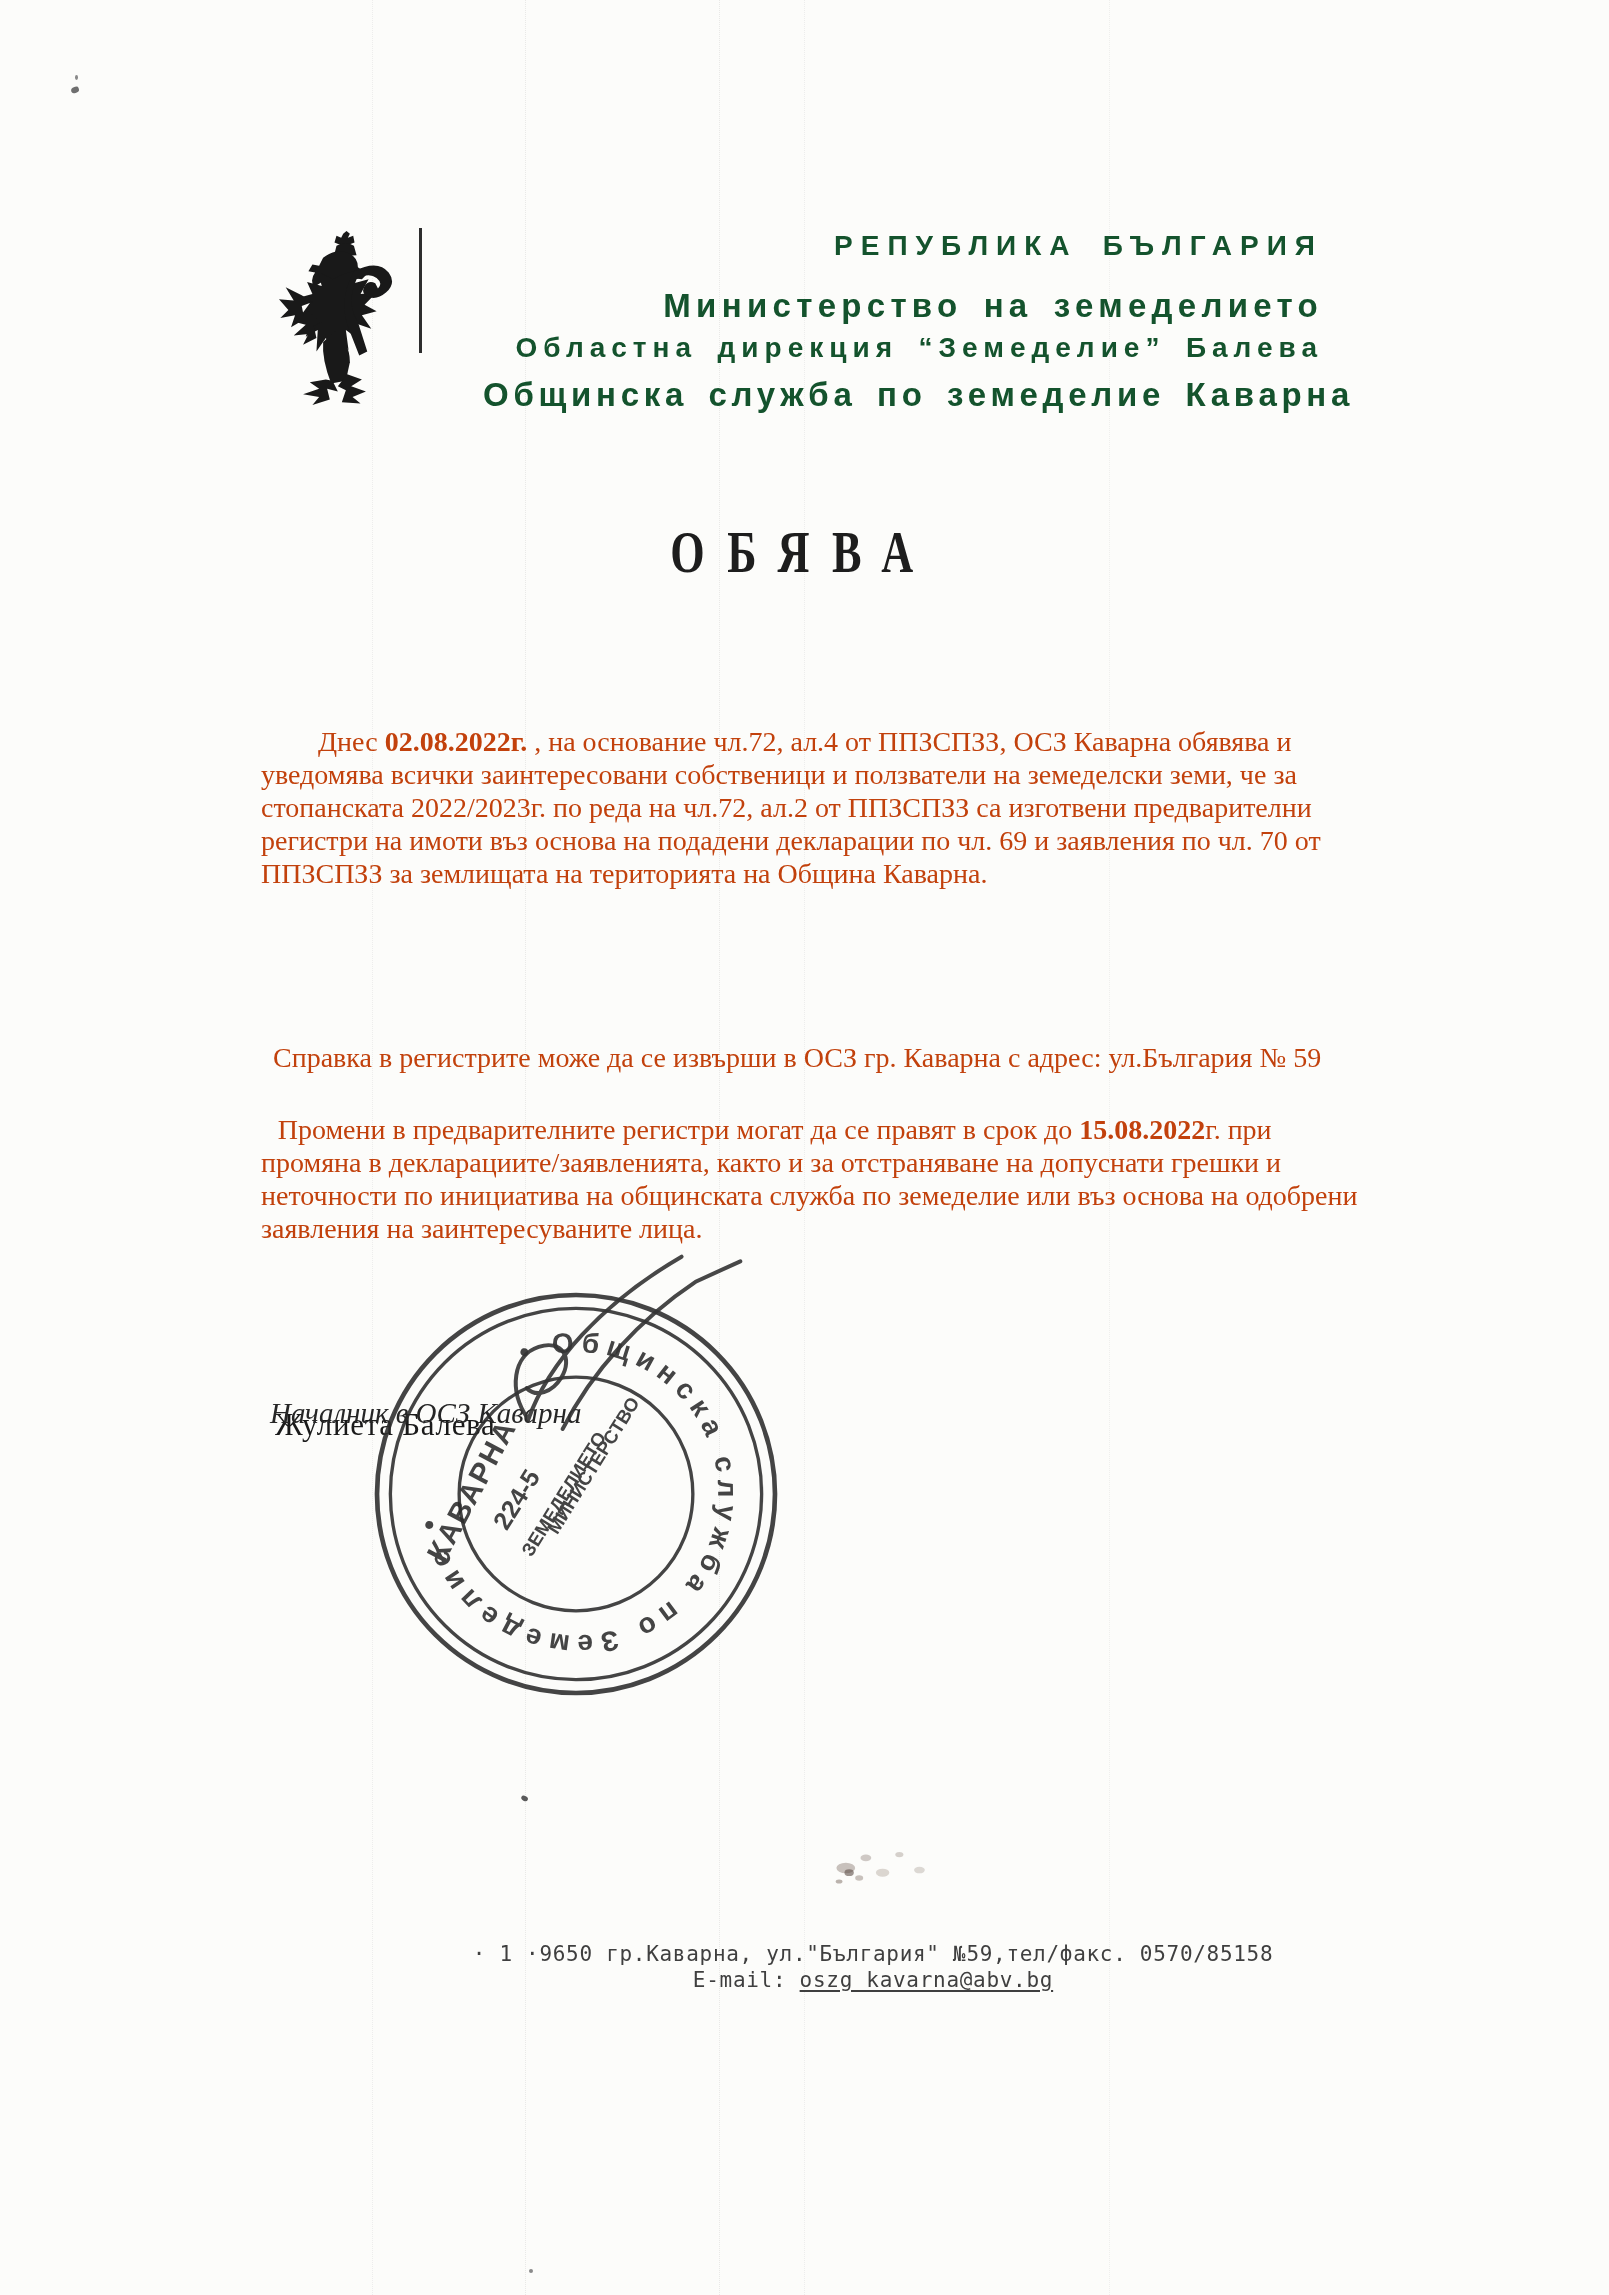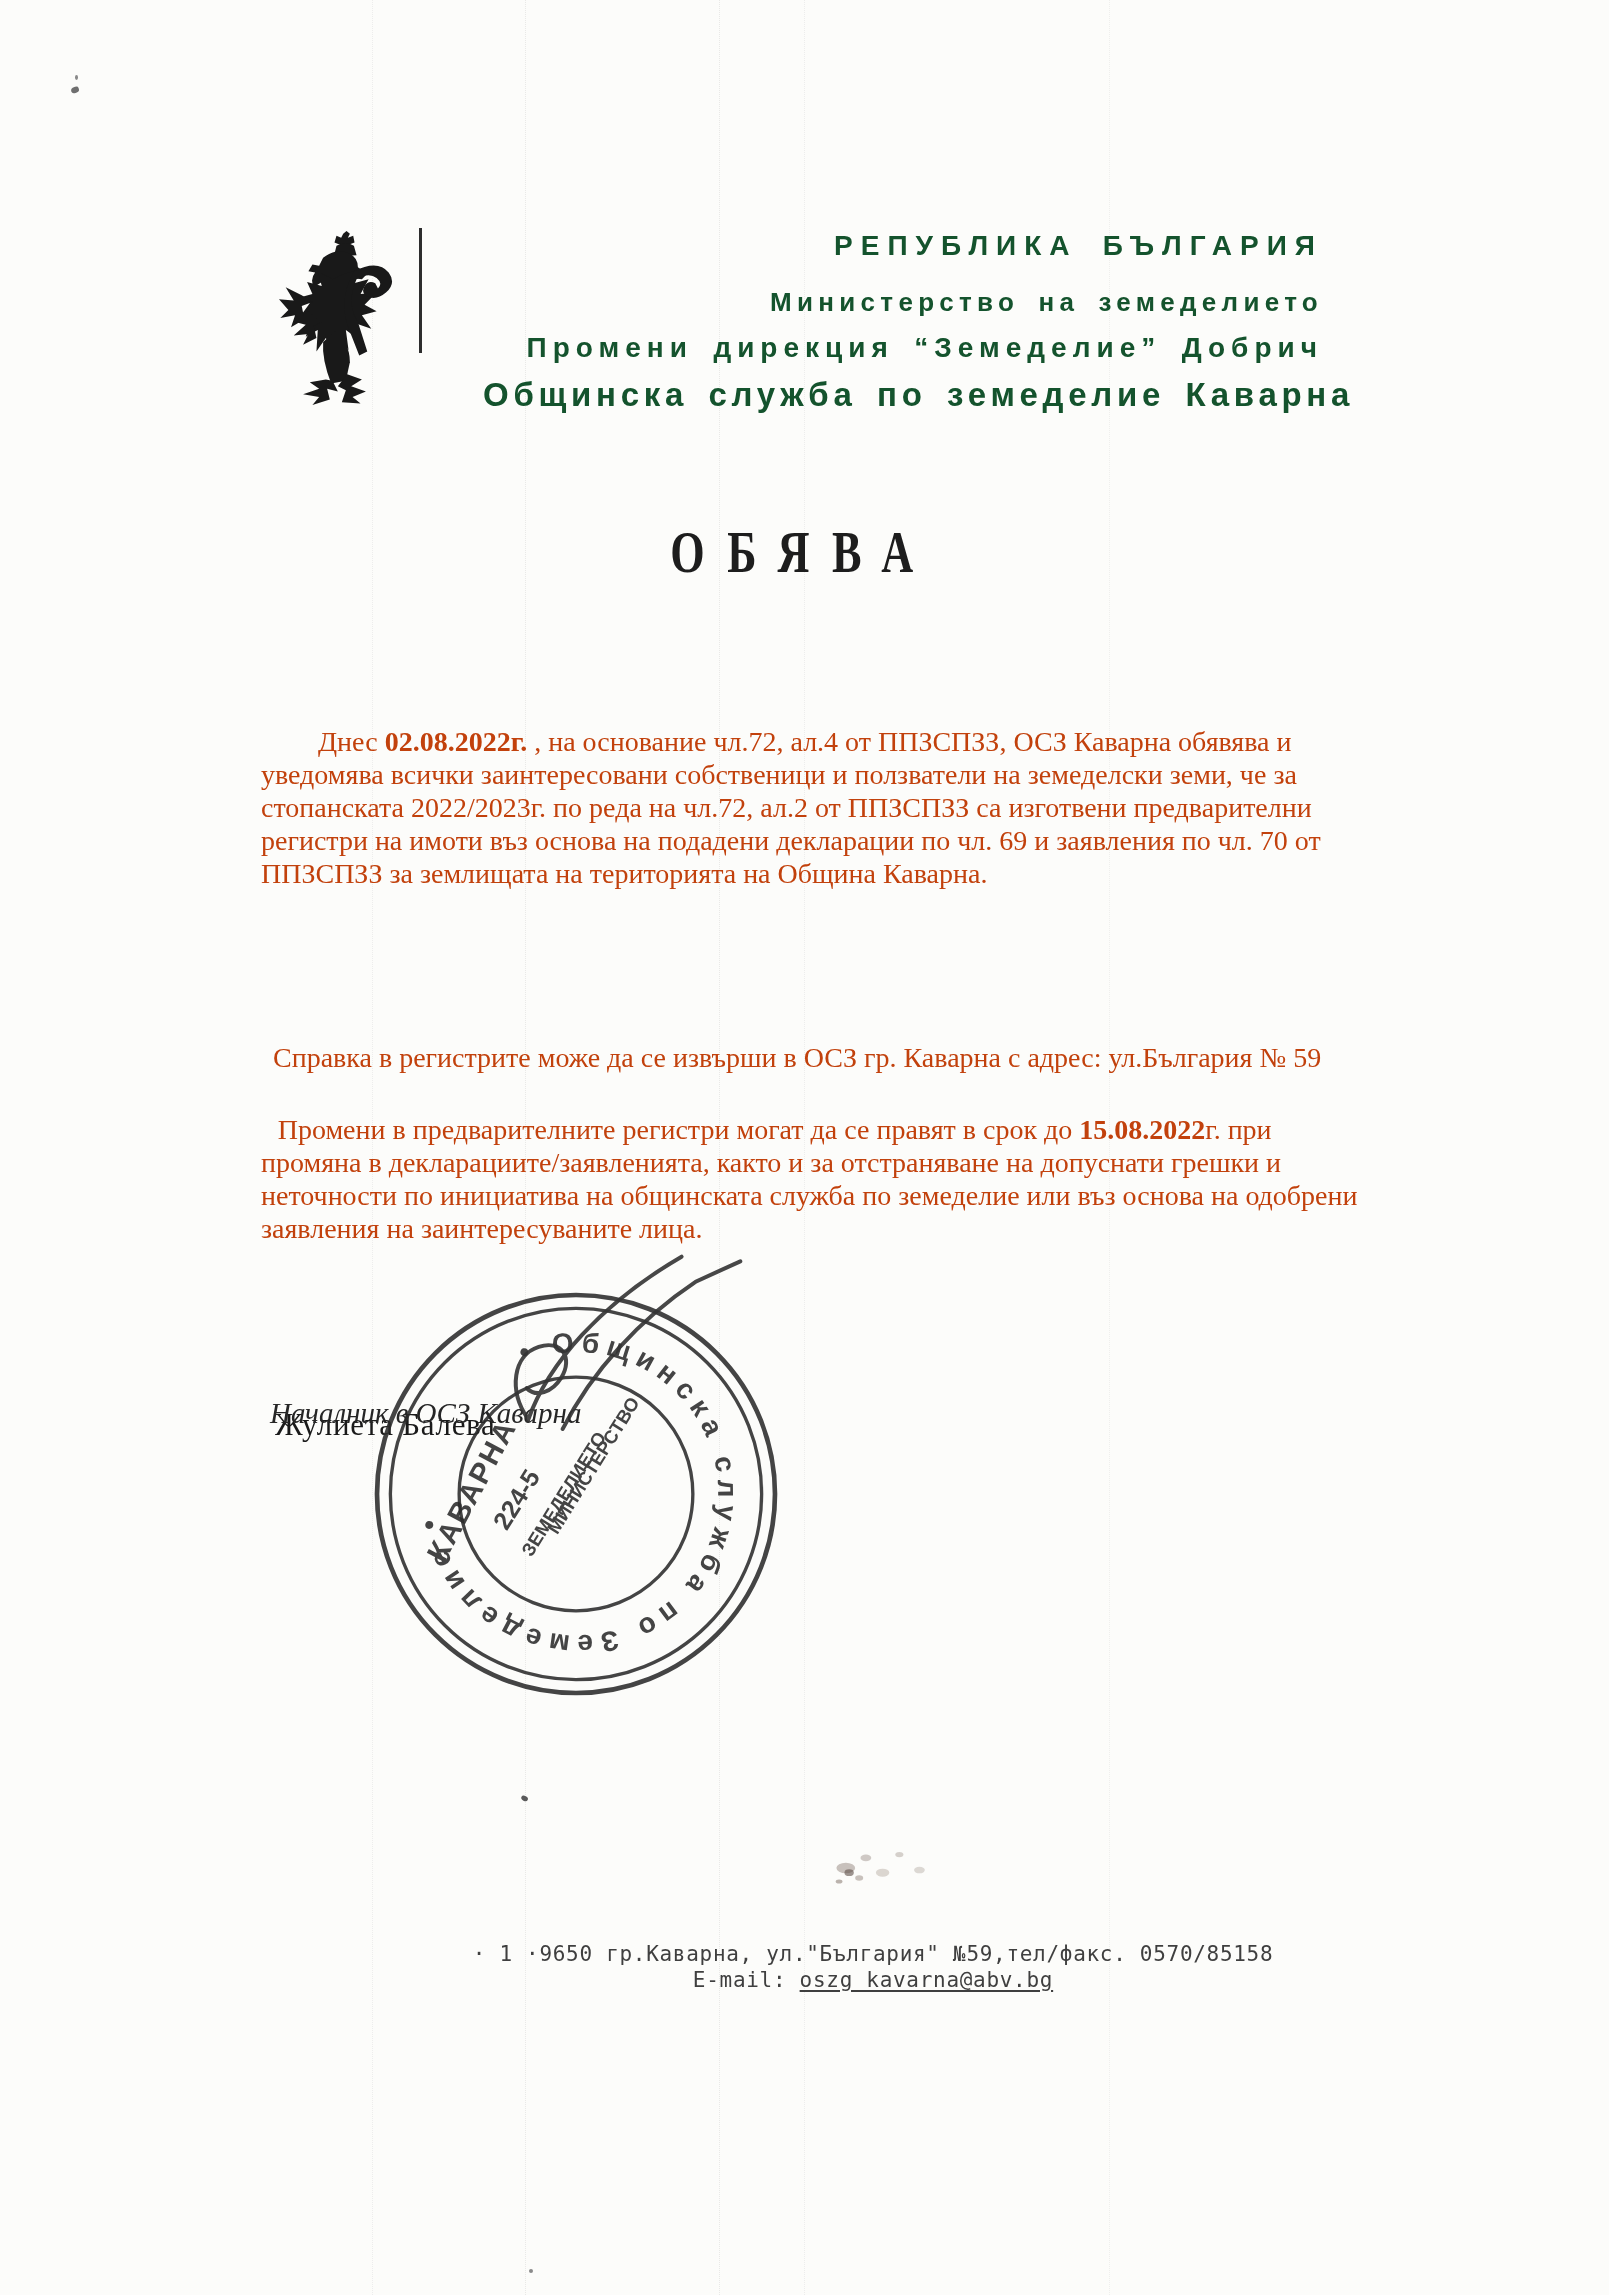--- a/index.html
+++ b/index.html
@@ -10,21 +10,21 @@
     color:#1b1b1b;
   }
   .abs{position:absolute;}
   .soft{filter:blur(0.3px);}
   
   .fold{position:absolute;top:0;height:100%;width:0;border-left:1.3px dotted rgba(70,70,70,0.10);}
   
   .hline{position:absolute;left:374px;width:949px;text-align:right;
          font-family:"Liberation Sans", sans-serif;font-weight:bold;color:#14532d;line-height:1;}
   #h1{top:232px;font-size:28px;letter-spacing:8px;word-spacing:9.4px;}
-  #h2{top:289px;font-size:26px;letter-spacing:5.3px;word-spacing:6.7px;}
+  #h2{top:289px;font-size:33px;letter-spacing:5.3px;word-spacing:6.7px;}
   #h3{top:334px;font-size:28px;letter-spacing:6px;word-spacing:6.7px;}
   #h4{top:378px;font-size:33px;letter-spacing:4.7px;word-spacing:6.7px;transform:translateX(31px);}
   .divider{position:absolute;left:419px;top:228px;width:2.7px;height:125px;background:#161616;opacity:.9;}
   
   .title-wrap{position:absolute;top:523px;left:4px;width:1581px;text-align:center;}
   .title-text{display:inline-block;font-size:59px;font-weight:bold;letter-spacing:30px;
               padding-left:23px;transform:scaleX(.75);transform-origin:center;color:#1d1d1d;line-height:1;}
   
   .para{position:absolute;left:261px;width:1230px;font-size:28px;line-height:33px;
         white-space:nowrap;color:#c2410c;}
@@ -72,21 +72,21 @@
     <polygon points="70,222 46,226 60,236 36,244 60,248 50,260 76,252 72,236 88,240 80,224"></polygon>
     <polygon points="102,214 124,222 108,232 130,240 110,248 122,258 94,256 100,238 88,232"></polygon>
     <path d="M112 60 q36 -18 52 2 q12 16 -4 30 q-14 12 -28 6 q-10 -6 -4 -16 q6 -9 16 -4 l4 8 q8 -8 -2 -16 q-12 -9 -30 2 q-16 36 2 64 l14 44 -12 6 -18 -46 q-12 -40 10 -80 z"></path>
   </g>
 </svg>
 
 <div class="divider"></div>
 
 <div id="h1" class="hline soft">РЕПУБЛИКА БЪЛГАРИЯ</div>
 <div id="h2" class="hline soft">Министерство на земеделието</div>
-<div id="h3" class="hline soft">Промени дирекция “Земеделие” Добрич</div>
+<div id="h3" class="hline soft">Областна дирекция “Земеделие” Балева</div>
 <div id="h4" class="hline soft">Общинска служба по земеделие Каварна</div>
 
 <div class="title-wrap">
   <span class="title-text soft">ОБЯВА</span>
 </div>
 
 <div id="p1" class="para soft"><span>Днес </span><b>02.08.2022г.</b><span> , на основание чл.72, ал.4 от ППЗСПЗЗ, ОСЗ Каварна обявява и</span><br><span>уведомява всички заинтересовани собственици и ползватели на земеделски земи, че за</span><br><span>стопанската 2022/2023г. по реда на чл.72, ал.2 от ППЗСПЗЗ са изготвени предварителни</span><br><span>регистри на имоти въз основа на подадени декларации по чл. 69 и заявления по чл. 70 от</span><br><span>ППЗСПЗЗ за землищата на територията на Община Каварна.</span></div>
 <div id="p2" class="para soft"><br></div>
 <div id="p3" class="para soft"><span>Справка в регистрите може да се извърши в ОСЗ  гр. Каварна с адрес: ул.България № 59</span></div>
 <div id="p4" class="para soft"><span>Промени в предварителните регистри могат да се правят в срок до </span><b>15.08.2022</b><span>г. при</span><br><span>промяна в декларациите/заявленията, както и за отстраняване на допуснати грешки и</span><br><span>неточности по инициатива на общинската служба по земеделие или въз основа на одобрени</span><br><span>заявления на заинтересуваните лица.</span></div>

